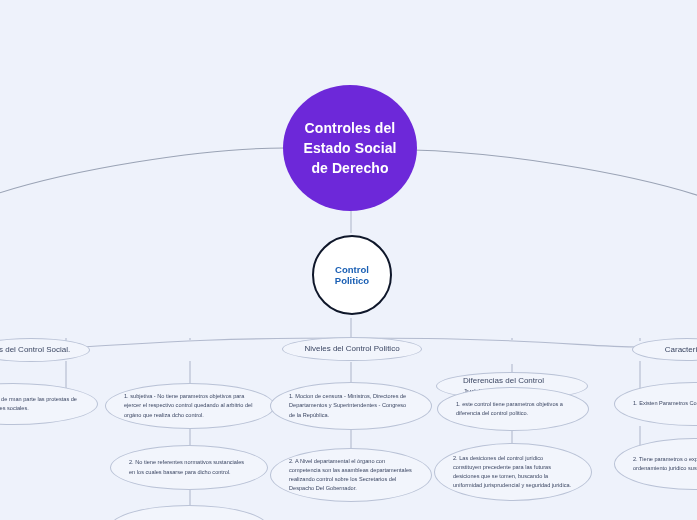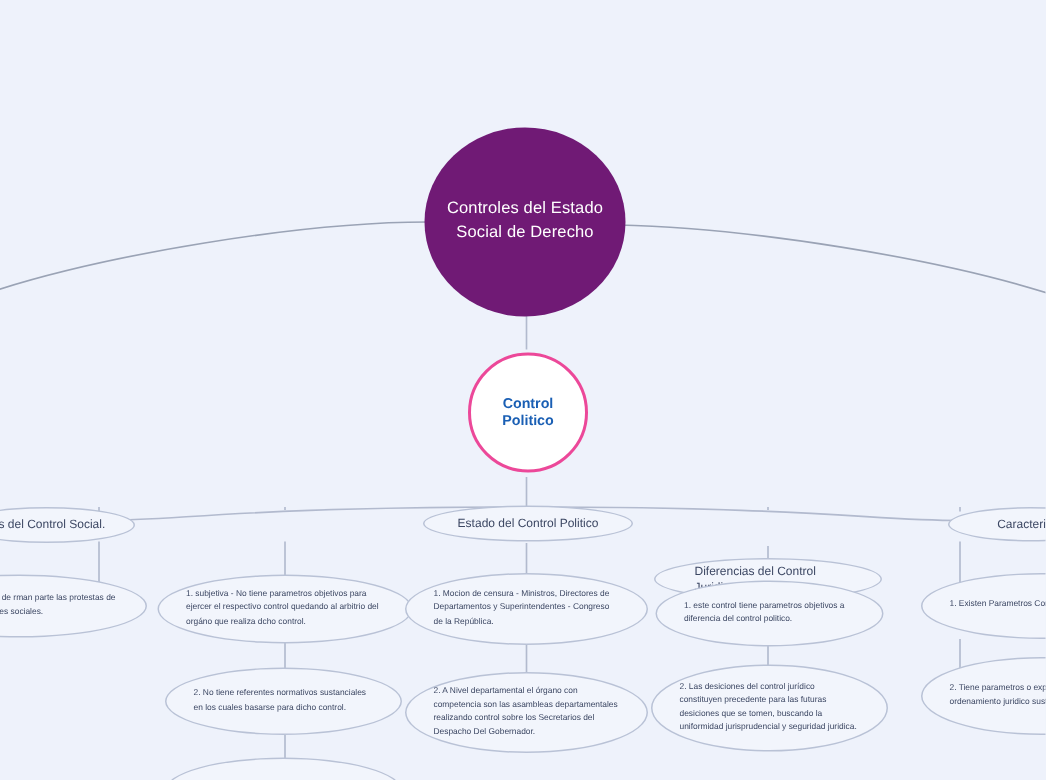--- a/index.html
+++ b/index.html
@@ -31,35 +31,35 @@
     position: absolute;
     box-sizing: border-box;
     display: flex;
     align-items: center;
     justify-content: center;
     text-align: center;
   }
   
   .root-node {
     border-radius: 50%;
-    background: #701a75;
+    background: #6d28d9;
     color: #ffffff;
-    font-weight: normal;
-    font-size: 11px;
+    font-weight: bold;
+    font-size: 14px;
     line-height: 1.45;
     letter-spacing: 0.1px;
   }
   .root-node .label {
     padding: 0 14px;
   }
   
   .branch-node {
     border-radius: 50%;
     background: #ffffff;
-    border: 2px solid #ec4899;
+    border: 2px solid #0f172a;
     color: #1a5fb4;
     font-weight: bold;
     font-size: 9.5px;
   }
   .branch-node .label {
     padding: 0 8px;
   }
   
   .cat-node {
     border-radius: 50%;
@@ -145,21 +145,21 @@
   <div class="node branch-node" style="left:312px; top:235px; width:80px; height:80px;">
     <span class="label">Control Politico</span>
   </div>
 
   <div class="node cat-node align-left" style="left:-28px; top:338px; width:118px; height:24px;">
     <span class="label">s del Control Social.</span>
   </div>
 
 
   <div class="node cat-node" style="left:282px; top:337px; width:140px; height:24px;">
-    <span class="label">Estado del Control Politico</span>
+    <span class="label">Niveles del Control Politico</span>
   </div>
 
   <div class="node cat-node align-left" style="left:436px; top:336px; width:152px; height:28px;margin-top:36px;">
     <span class="label">Diferencias del Control Juridico</span>
   </div>
 
   <div class="node cat-node" style="left:632px; top:338px; width:110px; height:23px;">
     <span class="label">Caracteristic</span>
   </div>
 

